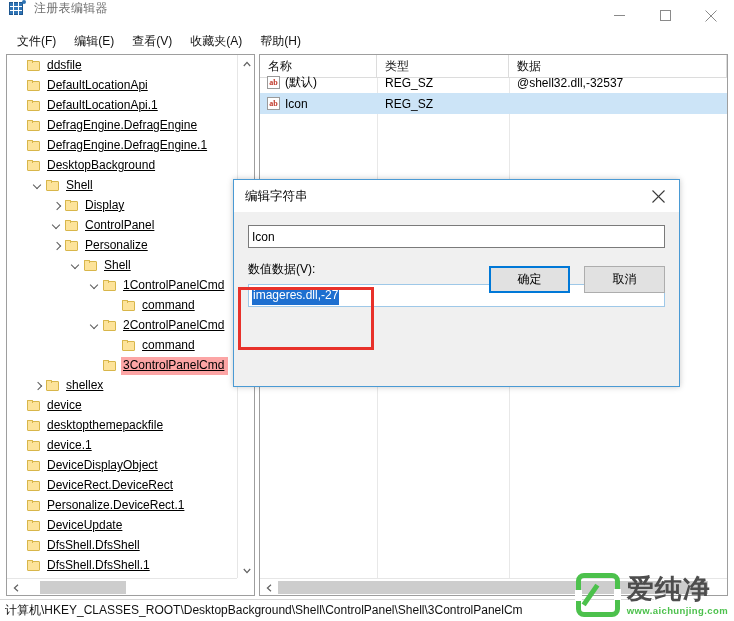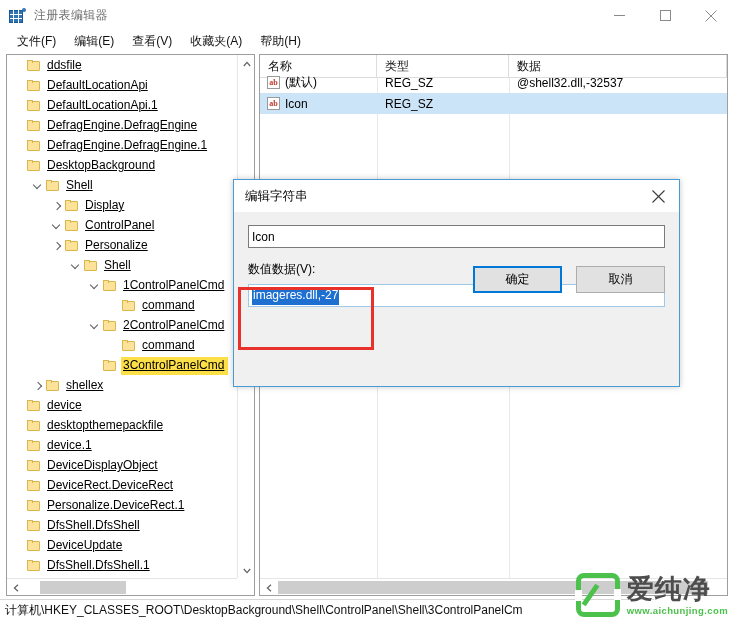--- a/index.html
+++ b/index.html
@@ -22,21 +22,21 @@
     box-sizing: border-box;
   }
 
   
   .titlebar {
     position: absolute;
     left: 0; top: 0;
     width: 734px; height: 31px;
     background: #ffffff;
     display: flex;
-    align-items: center;
+    align-items: flex-start;
     box-sizing: border-box;
   }
   .app-icon {
     width: 16px; height: 16px;
     margin-left: 9px;
     position: relative;
     flex: 0 0 auto;
   }
   .app-icon .grid {
     position: absolute;
@@ -145,21 +145,21 @@
     position: relative;
     height: 20px;
     display: flex;
     align-items: center;
     white-space: nowrap;
     font-size: 12px;
     color: #000000;
     text-decoration: underline;
   }
   .tnode.sel .tlabel {
-    background: #fde047;
+    background: #fca5a5;
     color: #000;
   }
   .twig {
     width: 16px; height: 20px;
     flex: 0 0 auto;
     display: flex;
     align-items: center;
     justify-content: center;
   }
   .chev {
@@ -418,21 +418,21 @@
     padding: 1px 1px 2px 1px;
     line-height: 15px;
   }
   .dlg-buttons {
     position: absolute;
     right: 14px; bottom: 14px;
     display: flex;
     gap: 14px;
   }
   .btn {
-    width: 89px; height: 27px;
+    width: 81px; height: 27px;
     background: #e1e1e1;
     border: 1px solid #adadad;
     box-sizing: border-box;
     display: flex;
     align-items: center;
     justify-content: center;
     font-size: 12px;
     color: #000;
   }
   .btn.default {
@@ -748,29 +748,29 @@
               <div class="tab"></div>
             </div>
             <div class="tlabel">Personalize.DeviceRect.1</div>
           </div>
           <div class="tnode" style="padding-left: 4px;">
             <div class="twig"></div>
             <div class="folder">
               <div class="body"></div>
               <div class="tab"></div>
             </div>
+            <div class="tlabel">DeviceUpdate</div>
+          </div>
+          <div class="tnode" style="padding-left: 4px;">
+            <div class="twig"></div>
+            <div class="folder">
+              <div class="body"></div>
+              <div class="tab"></div>
+            </div>
             <div class="tlabel">DfsShell.DfsShell</div>
-          </div>
-          <div class="tnode" style="padding-left: 4px;">
-            <div class="twig"></div>
-            <div class="folder">
-              <div class="body"></div>
-              <div class="tab"></div>
-            </div>
-            <div class="tlabel">DeviceUpdate</div>
           </div>
           <div class="tnode" style="padding-left: 4px;">
             <div class="twig"></div>
             <div class="folder">
               <div class="body"></div>
               <div class="tab"></div>
             </div>
             <div class="tlabel">DfsShell.DfsShell.1</div>
           </div>
           <div class="tnode" style="padding-left: 4px;">

